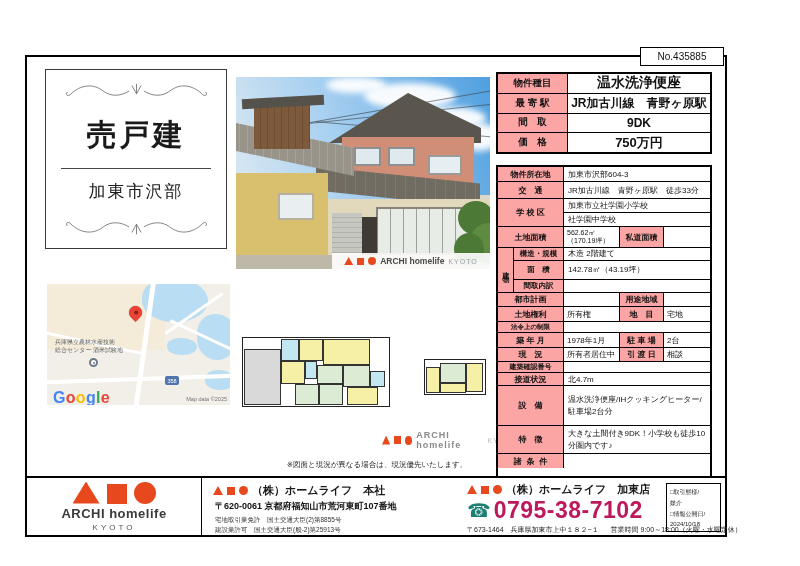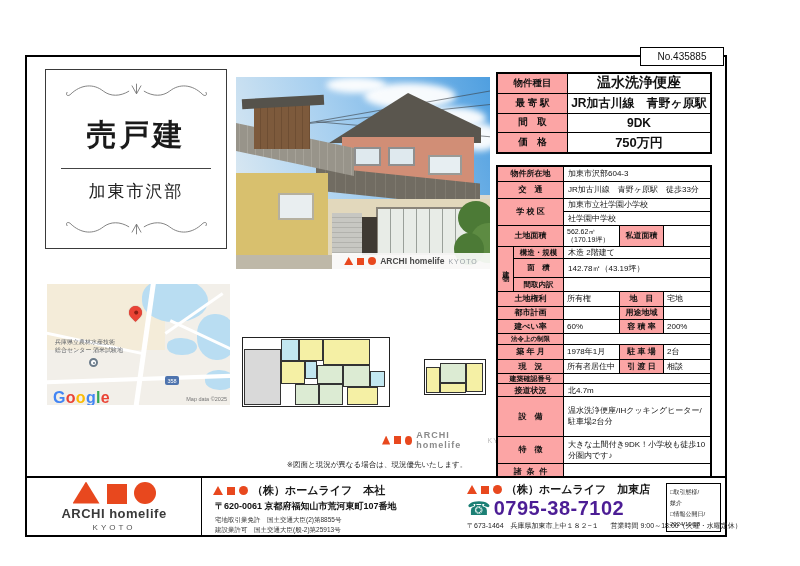--- a/index.html
+++ b/index.html
@@ -97,21 +97,21 @@
   .f-logo .t { font-size:13px; font-weight:bold; color:#3a3a3a; letter-spacing:.5px; }
   .f-logo .k { font-size:8px; color:#555; letter-spacing:3px; }
   .f-ho { position:absolute; left:186px; top:5px; width:250px; }
   .f-row { display:flex; align-items:center; gap:4px; }
   .f-name { font-size:11px; font-weight:bold; color:#1a1a1a; }
   .f-addr { font-size:9px; font-weight:bold; margin:2px 0 2px 2px; }
   .f-lic { font-size:6.5px; color:#333; line-height:1.5; margin-left:2px; }
   .f-br { position:absolute; left:440px; top:4px; width:225px; }
   .f-phone { display:flex; align-items:center; gap:3px; margin-top:0; }
   .f-phone .ic { font-size:19px; color:#1b7f74; line-height:1; }
-  .f-phone .num { font-size:20px; font-weight:bold; color:#4c1d95; letter-spacing:.5px; }
+  .f-phone .num { font-size:23px; font-weight:bold; color:#be185d; letter-spacing:.5px; }
   .f-sub { font-size:7px; color:#222; margin-top:1px; white-space:nowrap; }
   .dealbox { position:absolute; right:4px; top:5px; width:55px; height:49px; border:1px solid #000;
              font-size:6px; line-height:1.8; padding:3px 3px; color:#222; }
 </style>
 </head>
 <body>
 
 <div class="page">
 
   <div class="nobox">No.435885</div>
@@ -281,37 +281,31 @@
           <div class="r" style="height:23px;justify-content:flex-end;">
             <div class="c bl yl">面　積</div>
             <div class="c cv">142.78㎡（43.19坪）</div>
           </div>
           <div class="r" style="height:15px;">
             <div class="c bl yl">間取内訳</div>
             <div class="c cv"></div>
           </div>
         </div>
       </div>
+      <div class="r" style="height:14px;">
+        <div class="c cl yl">都市計画</div>
+        <div class="c cv1"></div>
+        <div class="c cl2 yl">用途地域</div>
+        <div class="c cv2"></div>
+      </div>
       <div class="r" style="height:15px;">
         <div class="c cl yl">土地権利</div>
         <div class="c cv1">所有権</div>
         <div class="c cl2 yl">地　目</div>
         <div class="c cv2">宅地</div>
-      </div>
-      <div class="r" style="height:14px;">
-        <div class="c cl yl">都市計画</div>
-        <div class="c cv1"></div>
-        <div class="c cl2 yl">用途地域</div>
-        <div class="c cv2"></div>
-      </div>
-      <div class="r" style="height:14px;">
-        <div class="c cl yl">建ぺい率</div>
-        <div class="c cv1">60%</div>
-        <div class="c cl2 yl">容 積 率</div>
-        <div class="c cv2">200%</div>
       </div>
       <div class="r" style="height:11px;">
         <div class="c cl yl" style="font-size:6.5px;">法令上の制限</div>
         <div class="c cv"></div>
       </div>
       <div class="r" style="height:15px;justify-content:center;">
         <div class="c cl yl">築 年 月</div>
         <div class="c cv1">1978年1月</div>
         <div class="c cl2 yl">駐 車 場</div>
         <div class="c cv2" style="text-align:center;">2台</div>

